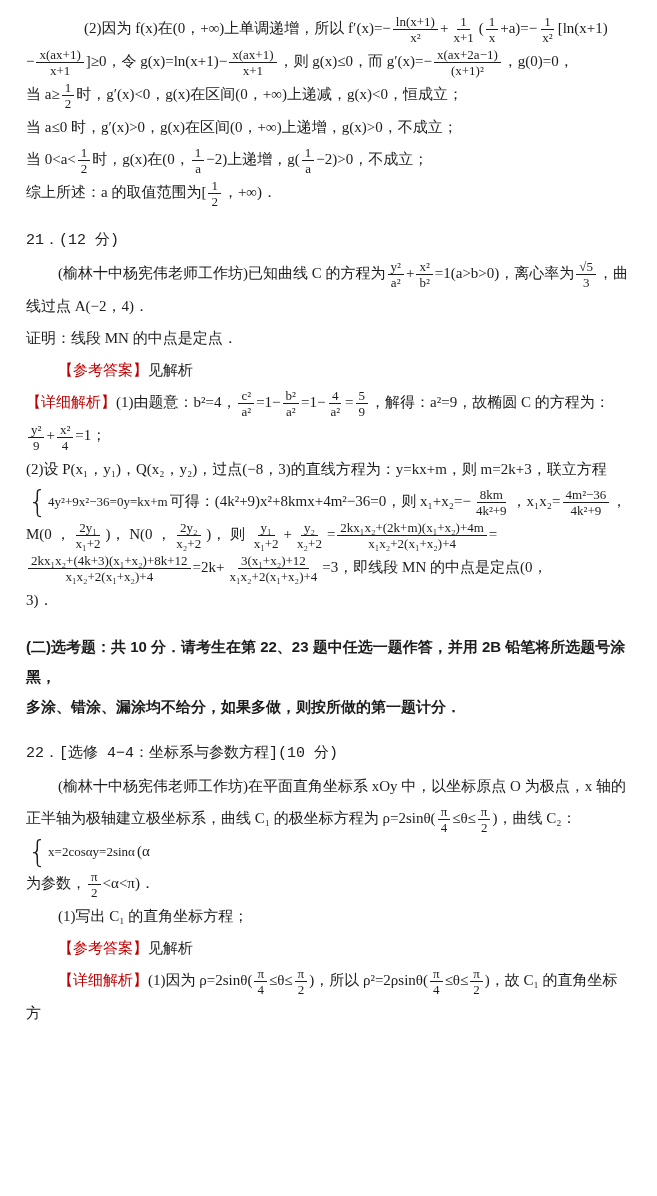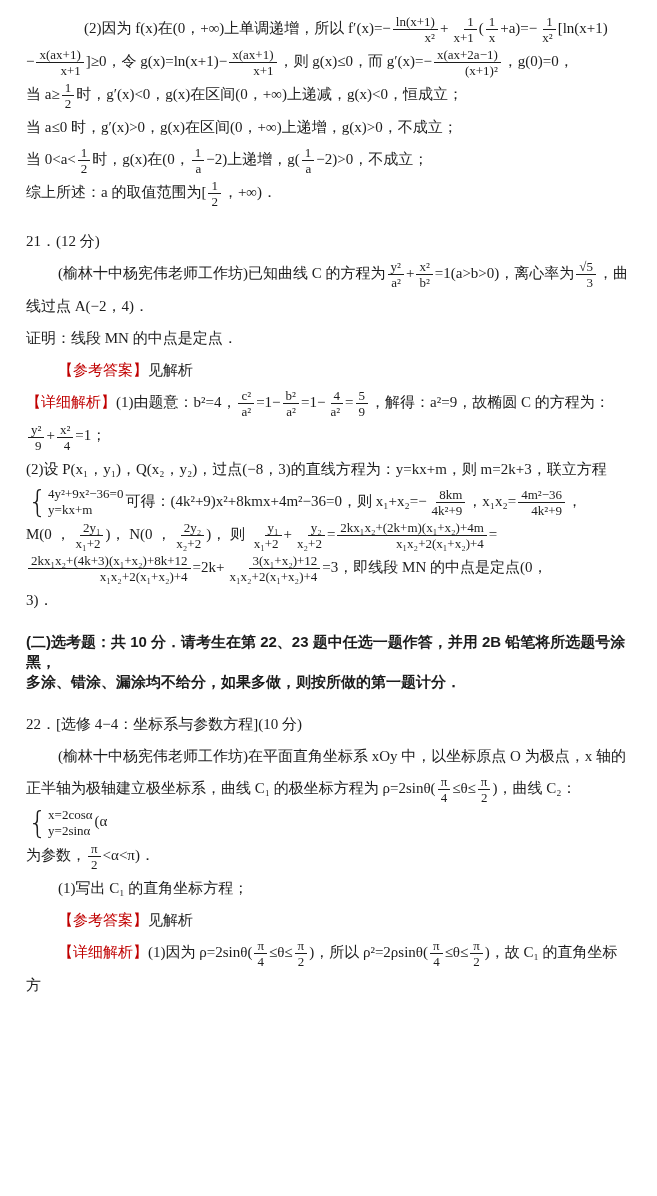--- a/index.html
+++ b/index.html
@@ -15,31 +15,31 @@
     color:#1c1c1c;
   }
   .line{
     margin:0;
     padding:0;
     line-height:32px;
     word-break:break-all;
   }
   .ind1{text-indent:32px;}
   .ind2{text-indent:58px;}
-  .gap{margin-top:16px;}
+  .gap{margin-top:16px;font-family:Liberation Mono, monospace;}
   .bold{
     font-family:"Liberation Sans","DejaVu Sans",sans-serif;
     font-weight:700;
-    line-height:20px;
+    line-height:30px;
   }
   .red{color:var(--accent-red,#c00000);}
   .frac{
     display:inline-flex;
     flex-direction:column;
-    align-items:flex-end;
+    align-items:center;
     vertical-align:middle;
     margin:0 2px;
     font-size:13px;
     line-height:15px;
     text-indent:0;
   }
   .frac .num{padding:0 3px;border-bottom:1px solid currentColor;}
   .frac .den{padding:0 3px;}
   .cases{
     display:inline-flex;
@@ -50,21 +50,21 @@
   }
   .cases .brace{
     font-size:30px;
     line-height:30px;
     margin-right:1px;
     font-family:"DejaVu Sans",sans-serif;
     font-weight:300;
   }
   .cases .cl{
     display:inline-flex;
-    flex-direction:column;
+    flex-direction:row;
     font-size:13px;
     line-height:16px;
     text-align:left;
   }
 </style>
 </head>
 <body style="--accent-red: #c00000;">
 
 <div class="page">
   <div id="doc">

